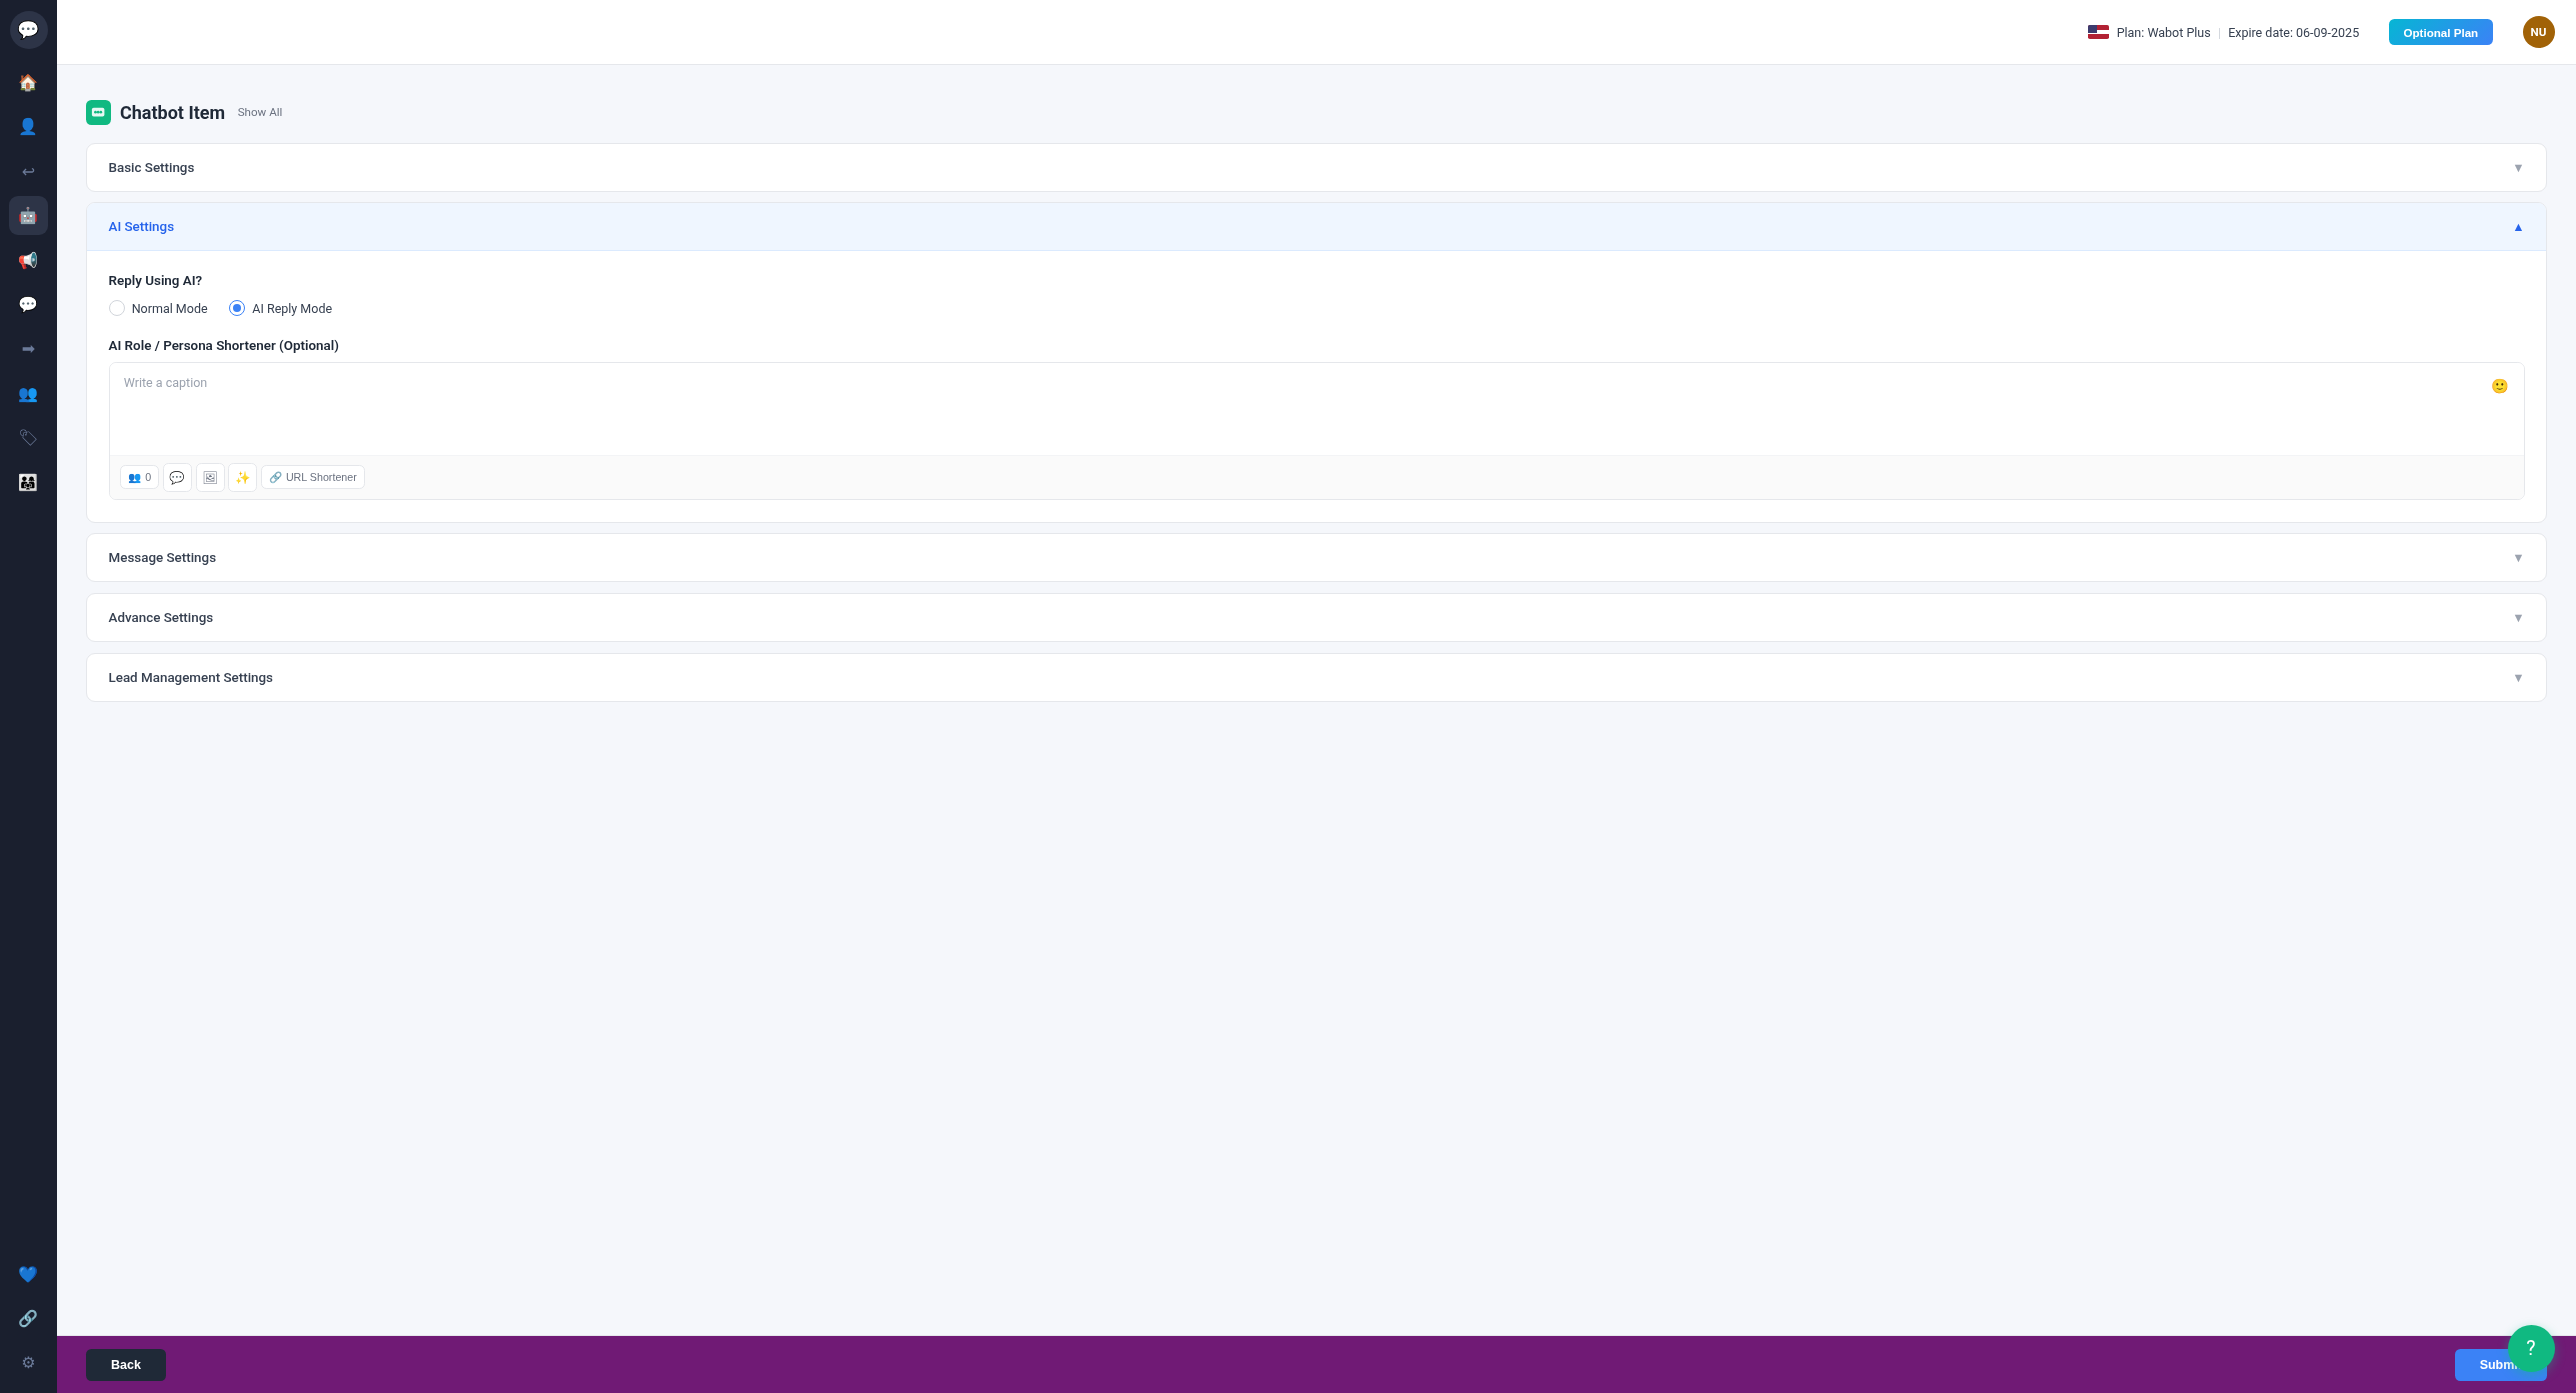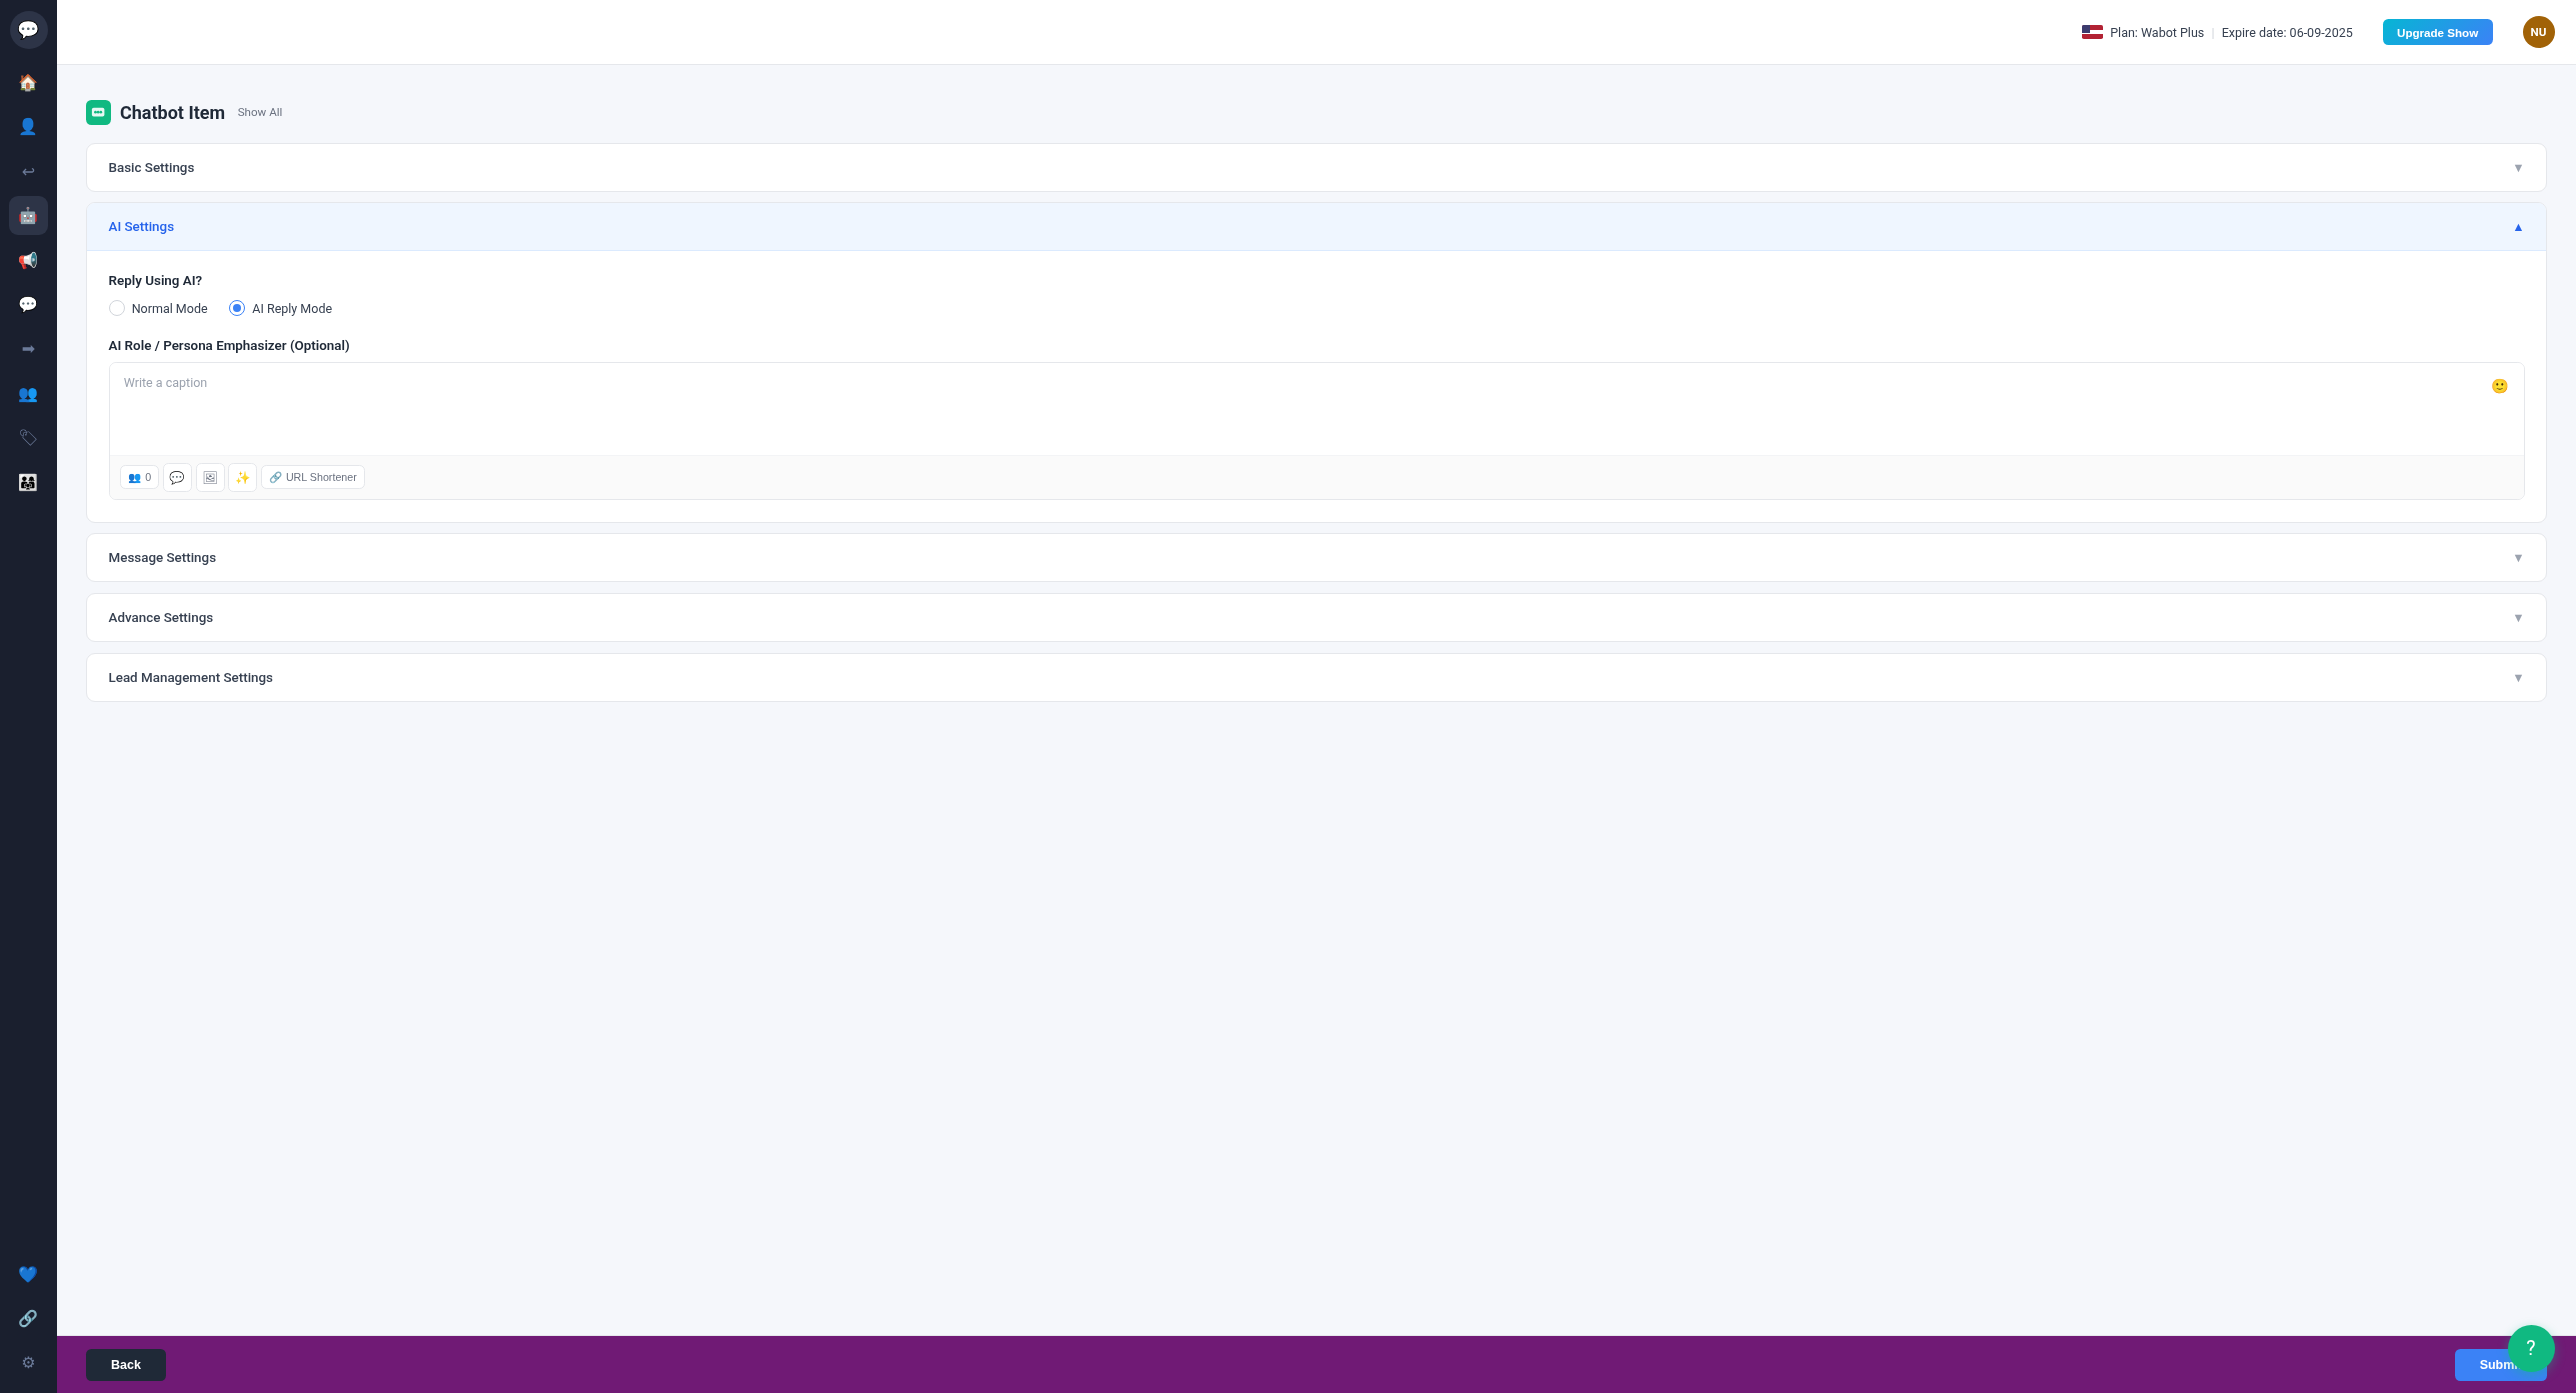--- a/index.html
+++ b/index.html
@@ -439,21 +439,21 @@
 
 <div class="main">
 
   <header class="header">
     <div class="header-plan">
       <div class="flag"></div>
       <span>Plan: Wabot Plus</span>
       <span class="separator">|</span>
       <span>Expire date: 06-09-2025</span>
     </div>
-    <button class="upgrade-btn">Upgrade Show</button>
+    <button class="upgrade-btn">Optional Plan</button>
     <div class="avatar">NU</div>
   </header>
 
   <div class="content">
 
     <div class="page-title-row">
       <div class="page-title-icon">
         <svg width="14.3" height="14.3" viewBox="0 0 16 16" fill="none">
           <rect x="1" y="3" width="14" height="10" rx="2" fill="white" opacity="0.9"></rect>
           <circle cx="5" cy="8" r="1.5" fill="#10b981"></circle>
@@ -484,21 +484,21 @@
           <label class="radio-option">
             <div class="radio-circle"></div>
             <span class="radio-label">Normal Mode</span>
           </label>
           <label class="radio-option">
             <div class="radio-circle selected"></div>
             <span class="radio-label">AI Reply Mode</span>
           </label>
         </div>
 
-        <div class="persona-label">AI Role / Persona Emphasizer (Optional)</div>
+        <div class="persona-label">AI Role / Persona Shortener (Optional)</div>
         <div class="caption-box">
           <div class="textarea-wrapper">
             <textarea class="caption-textarea" placeholder="Write a caption" style=""></textarea>
             <div class="emoji-btn">🙂</div>
           </div>
           <div class="caption-toolbar">
             <button class="toolbar-btn">
               <span>👥</span>
               <span>0</span>
             </button>

